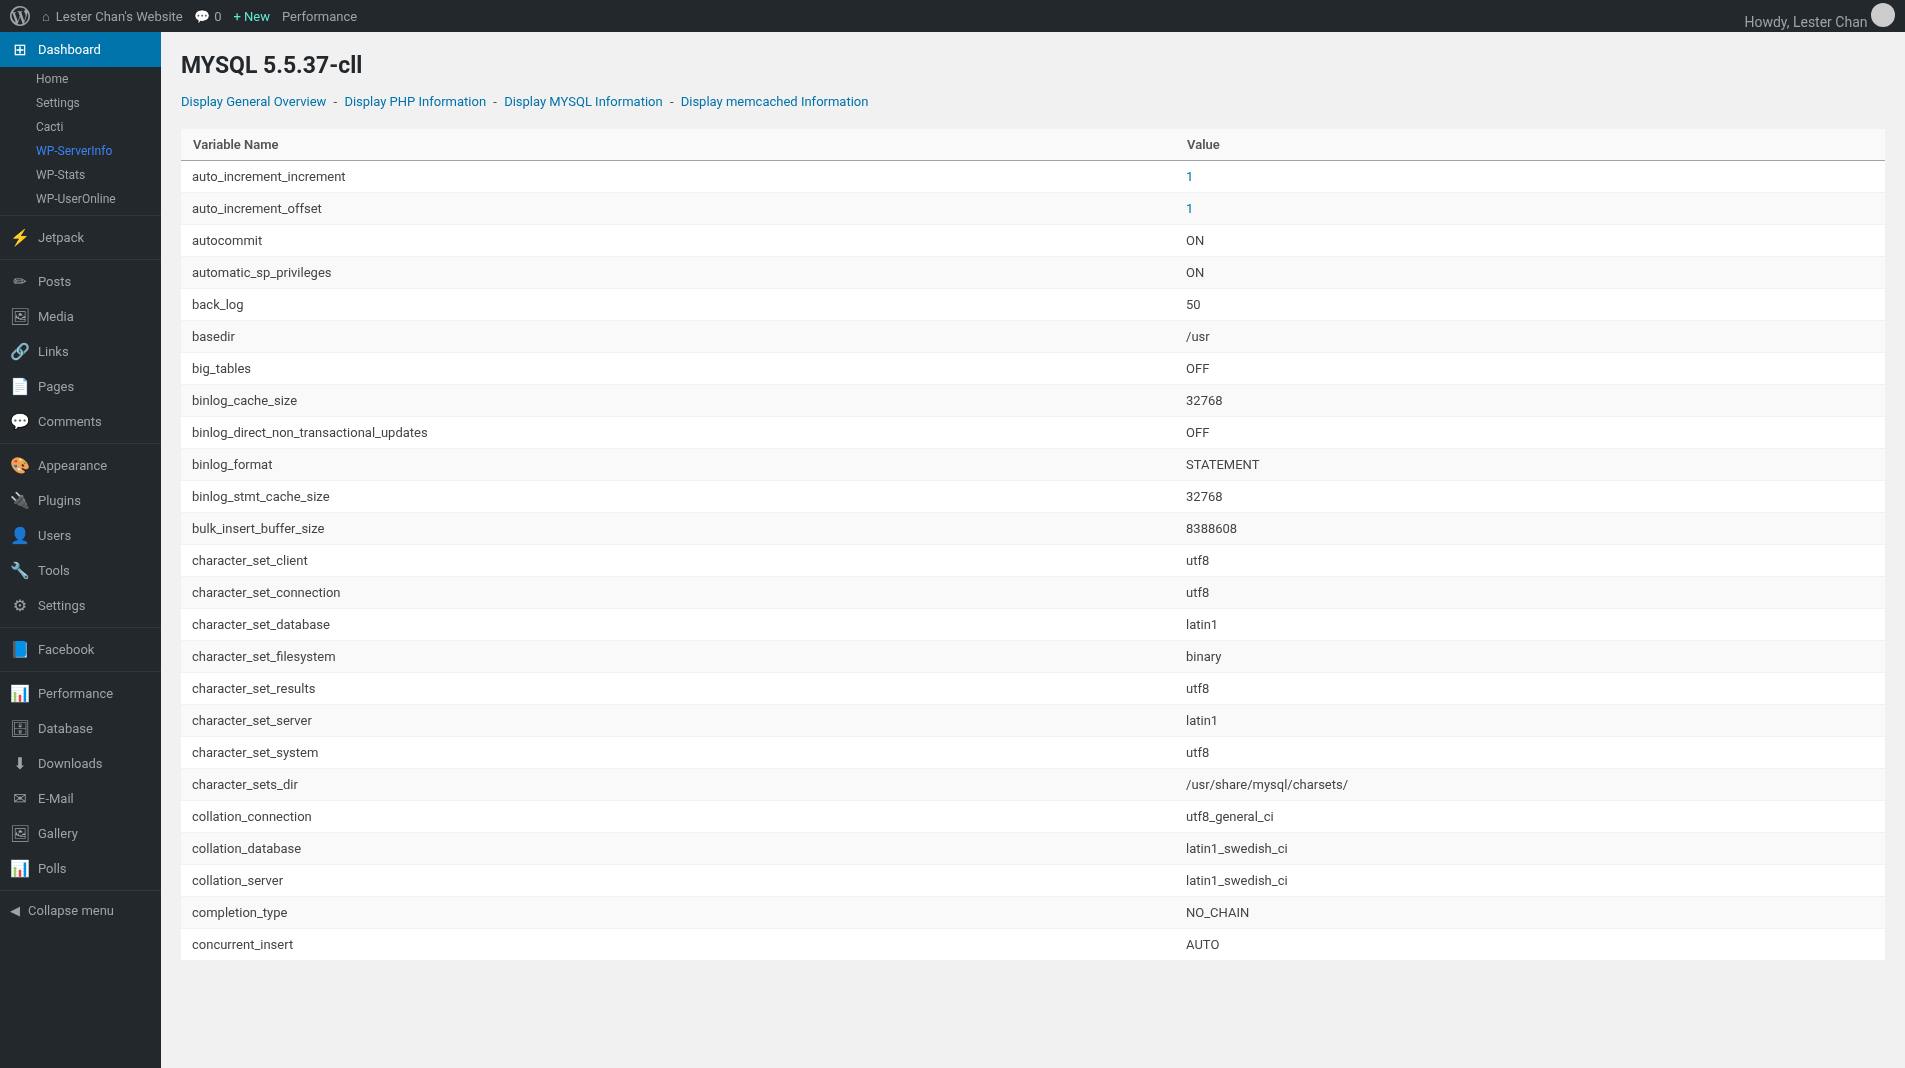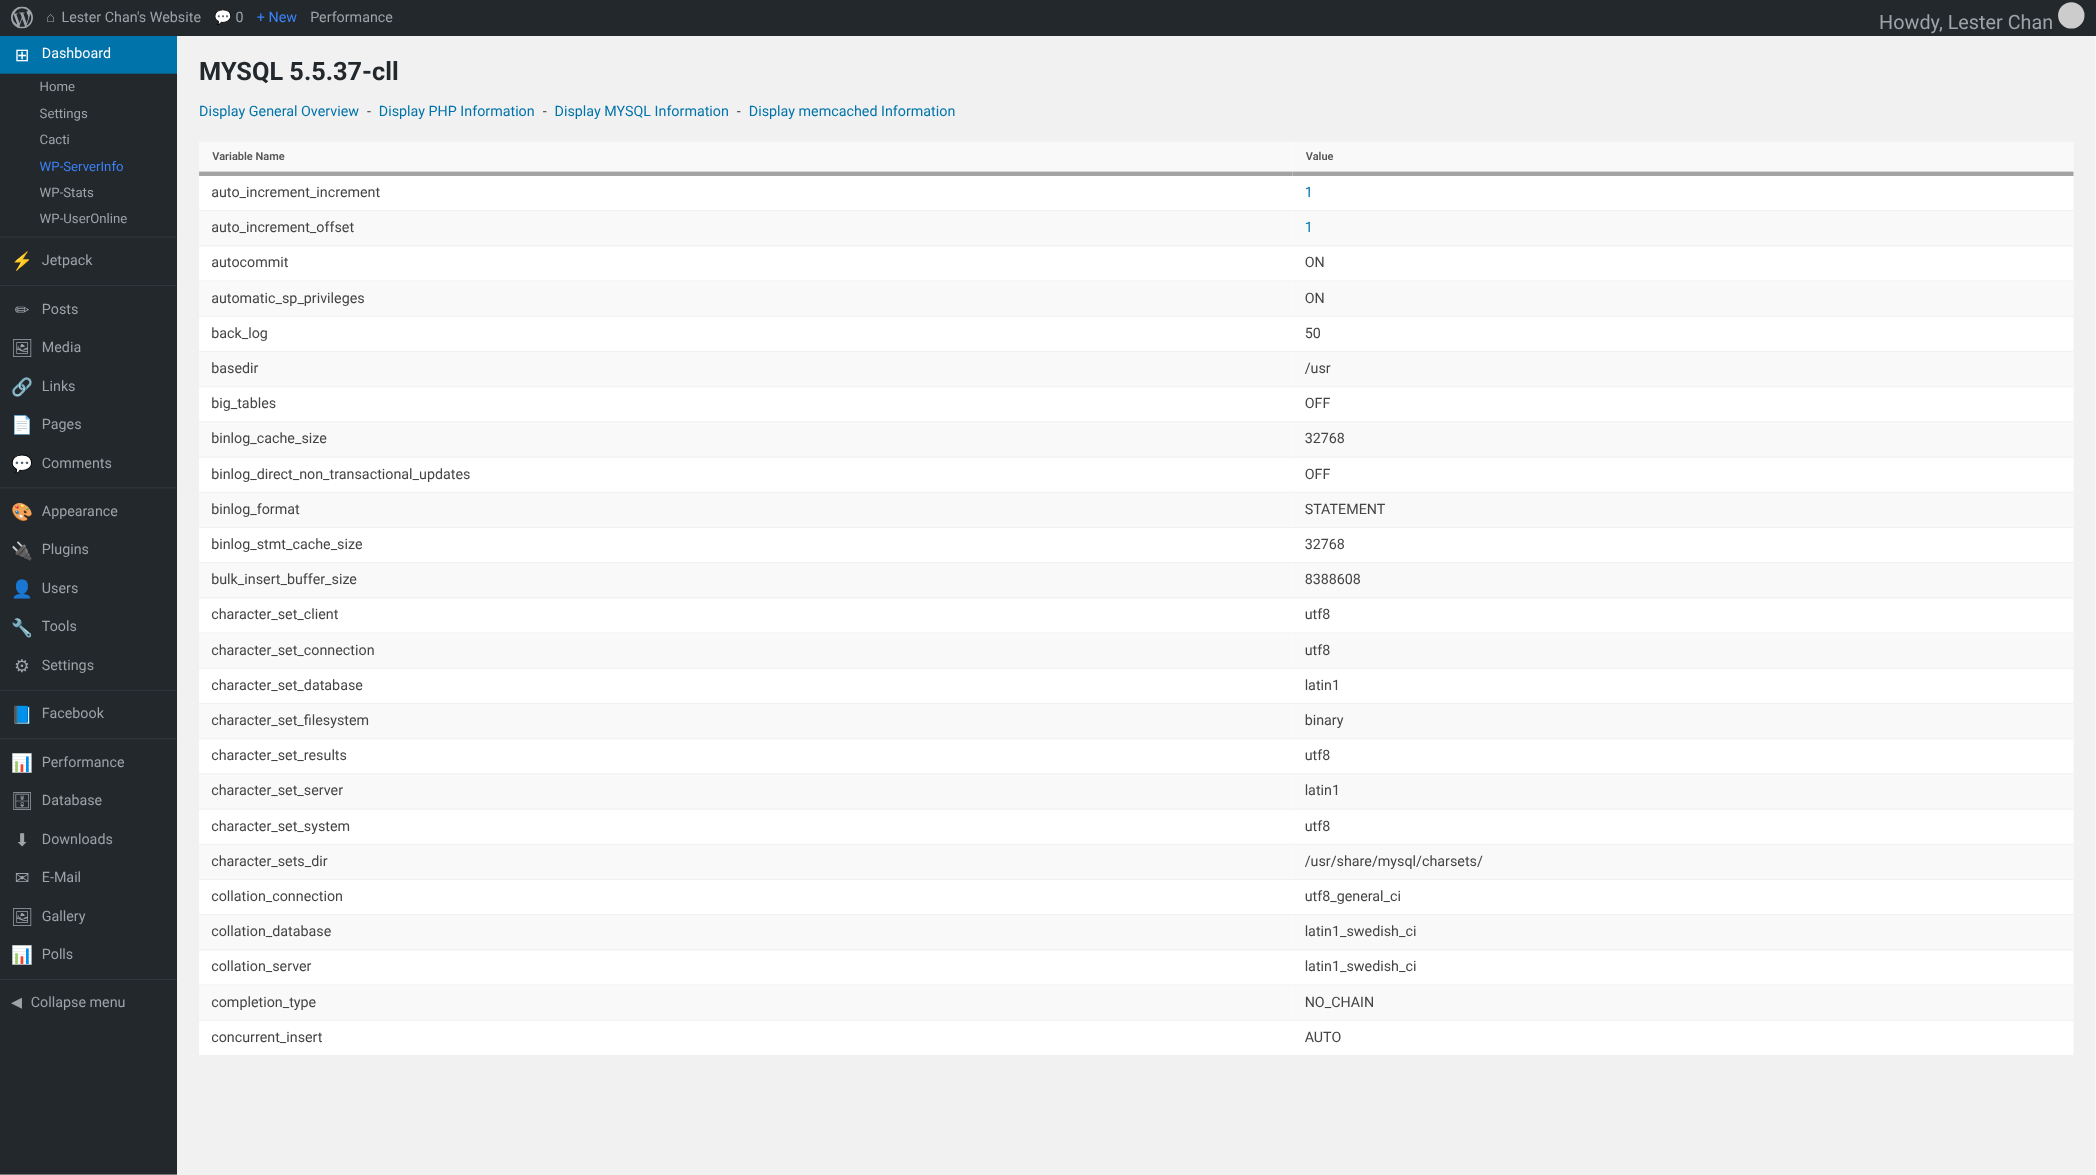--- a/index.html
+++ b/index.html
@@ -15,24 +15,24 @@
       padding: 0 10px;
       gap: 12px;
       position: fixed;
       top: 0; left: 0; right: 0;
       z-index: 1000;
     }
     #wpadminbar .wp-logo { display: flex; align-items: center; }
     #wpadminbar .wp-logo svg { width: 20px; height: 20px; fill: #9ea3a8; }
     #wpadminbar .site-name { color: #9ea3a8; font-size: 13px; display: flex; align-items: center; gap: 6px; }
     #wpadminbar .comments-count { color: #9ea3a8; font-size: 13px; }
-    #wpadminbar .new-item { color: #3b82f6; font-size: 13px; }
+    #wpadminbar .new-item { color: #5eead4; font-size: 13px; }
     #wpadminbar .perf-item { color: #9ea3a8; font-size: 13px; }
     #wpadminbar .right-side { margin-left: auto; display: flex; align-items: center; gap: 10px; }
-    #wpadminbar .howdy { color: #9ea3a8; font-size: 18px; }
+    #wpadminbar .howdy { color: #9ea3a8; font-size: 14px; }
     #wpadminbar .avatar { width: 24px; height: 24px; border-radius: 50%; background: #ccc; display: inline-block; }
 
     
     #wpwrap { display: flex; padding-top: 32px; min-height: 100vh; }
 
     
     #adminmenu {
       width: 161px;
       background: #23282d;
       flex-shrink: 0;
@@ -100,26 +100,26 @@
     .nav-links .sep { color: #444; margin: 0 4px; }
 
     
     .wp-list-table {
       width: 100%;
       border-collapse: collapse;
       background: #fff;
     }
     .wp-list-table th {
       background: #f9f9f9;
-      border-bottom: 4px solid #a3a3a3;
+      border-bottom: 1px solid #a3a3a3;
       padding: 8px 12px;
       text-align: left;
       font-weight: 600;
       color: #555;
-      font-size: 10px;
+      font-size: 13px;
     }
     .wp-list-table td {
       padding: 8px 11px;
       border-bottom: 1px solid #f1f1f1;
       font-size: 13px;
       color: #444;
       vertical-align: top;
     }
     .wp-list-table tr:nth-child(even) td { background: #f9f9f9; }
     .value-link { color: #0073aa; text-decoration: none; }

